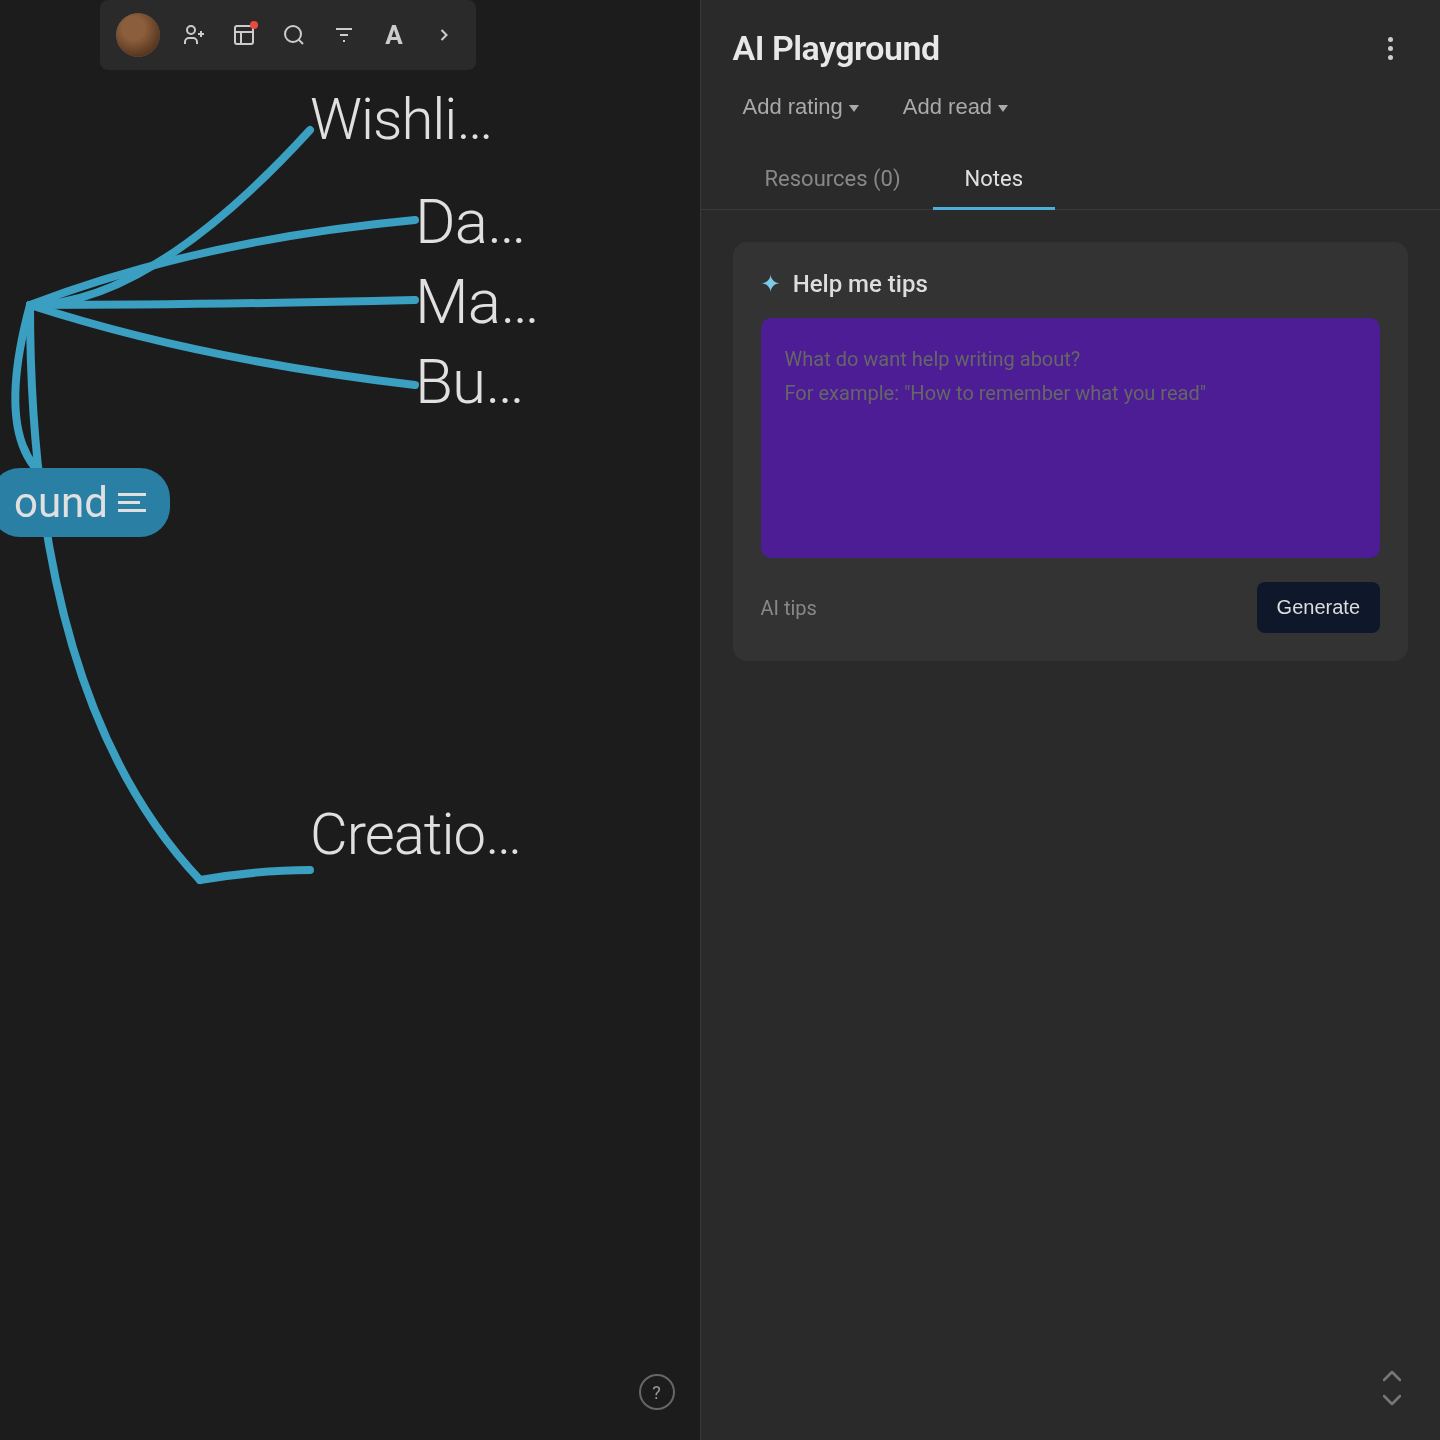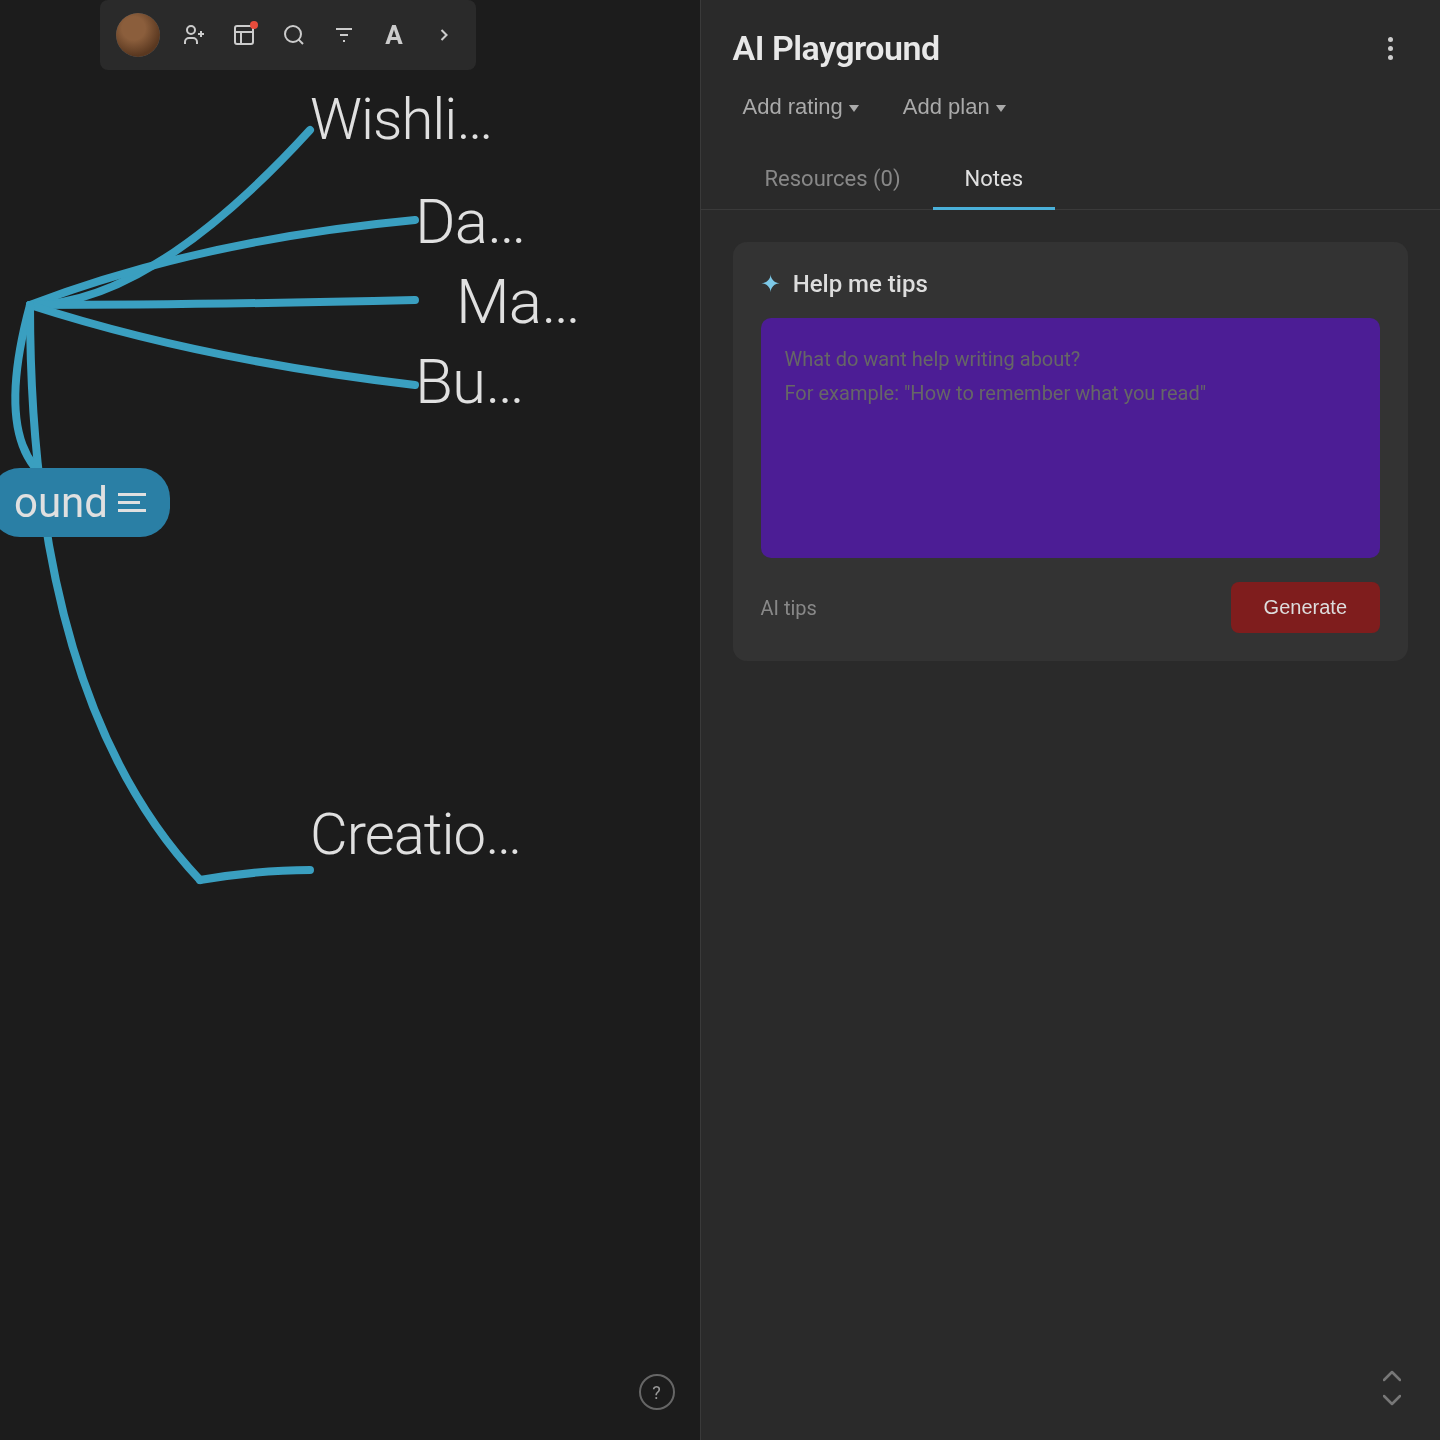--- a/index.html
+++ b/index.html
@@ -95,21 +95,20 @@
     .node-da {
       top: 185px;
       left: 415px;
       font-size: 62px;
     }
 
     .node-ma {
       top: 265px;
       left: 415px;
       font-size: 62px;
-      margin-left: 41px;
     }
 
     .node-bu {
       top: 345px;
       left: 415px;
       font-size: 62px;
     }
 
     .node-creation {
       top: 800px;
@@ -340,25 +339,25 @@
     }
 
     .ai-tips-link {
       color: #888;
       font-size: 20px;
       cursor: pointer;
       text-decoration: none;
     }
 
     .generate-btn {
-      background: #7f1d1d;
+      background: #0f172a;
       color: #ddd;
       border: none;
       border-radius: 8px;
-      padding: 14px 33px;
+      padding: 14px 20px;
       font-size: 20px;
       font-weight: 500;
       cursor: pointer;
       transition: background 0.2s;
       margin-left: 39px;
     }
 
     
     .scroll-arrows {
       position: absolute;
@@ -487,21 +486,21 @@
       </div>
     </div>
   </div>
 
   <div class="ai-actions">
     <button class="ai-action-btn">
       <span>Add rating</span>
       <span class="chevron-down"></span>
     </button>
     <button class="ai-action-btn">
-      <span>Add plan</span>
+      <span>Add read</span>
       <span class="chevron-down"></span>
     </button>
   </div>
 
   <div class="ai-tabs">
     <div class="ai-tab">
       <span>Resources (0)</span>
     </div>
     <div class="ai-tab active">
       <span>Notes</span>

